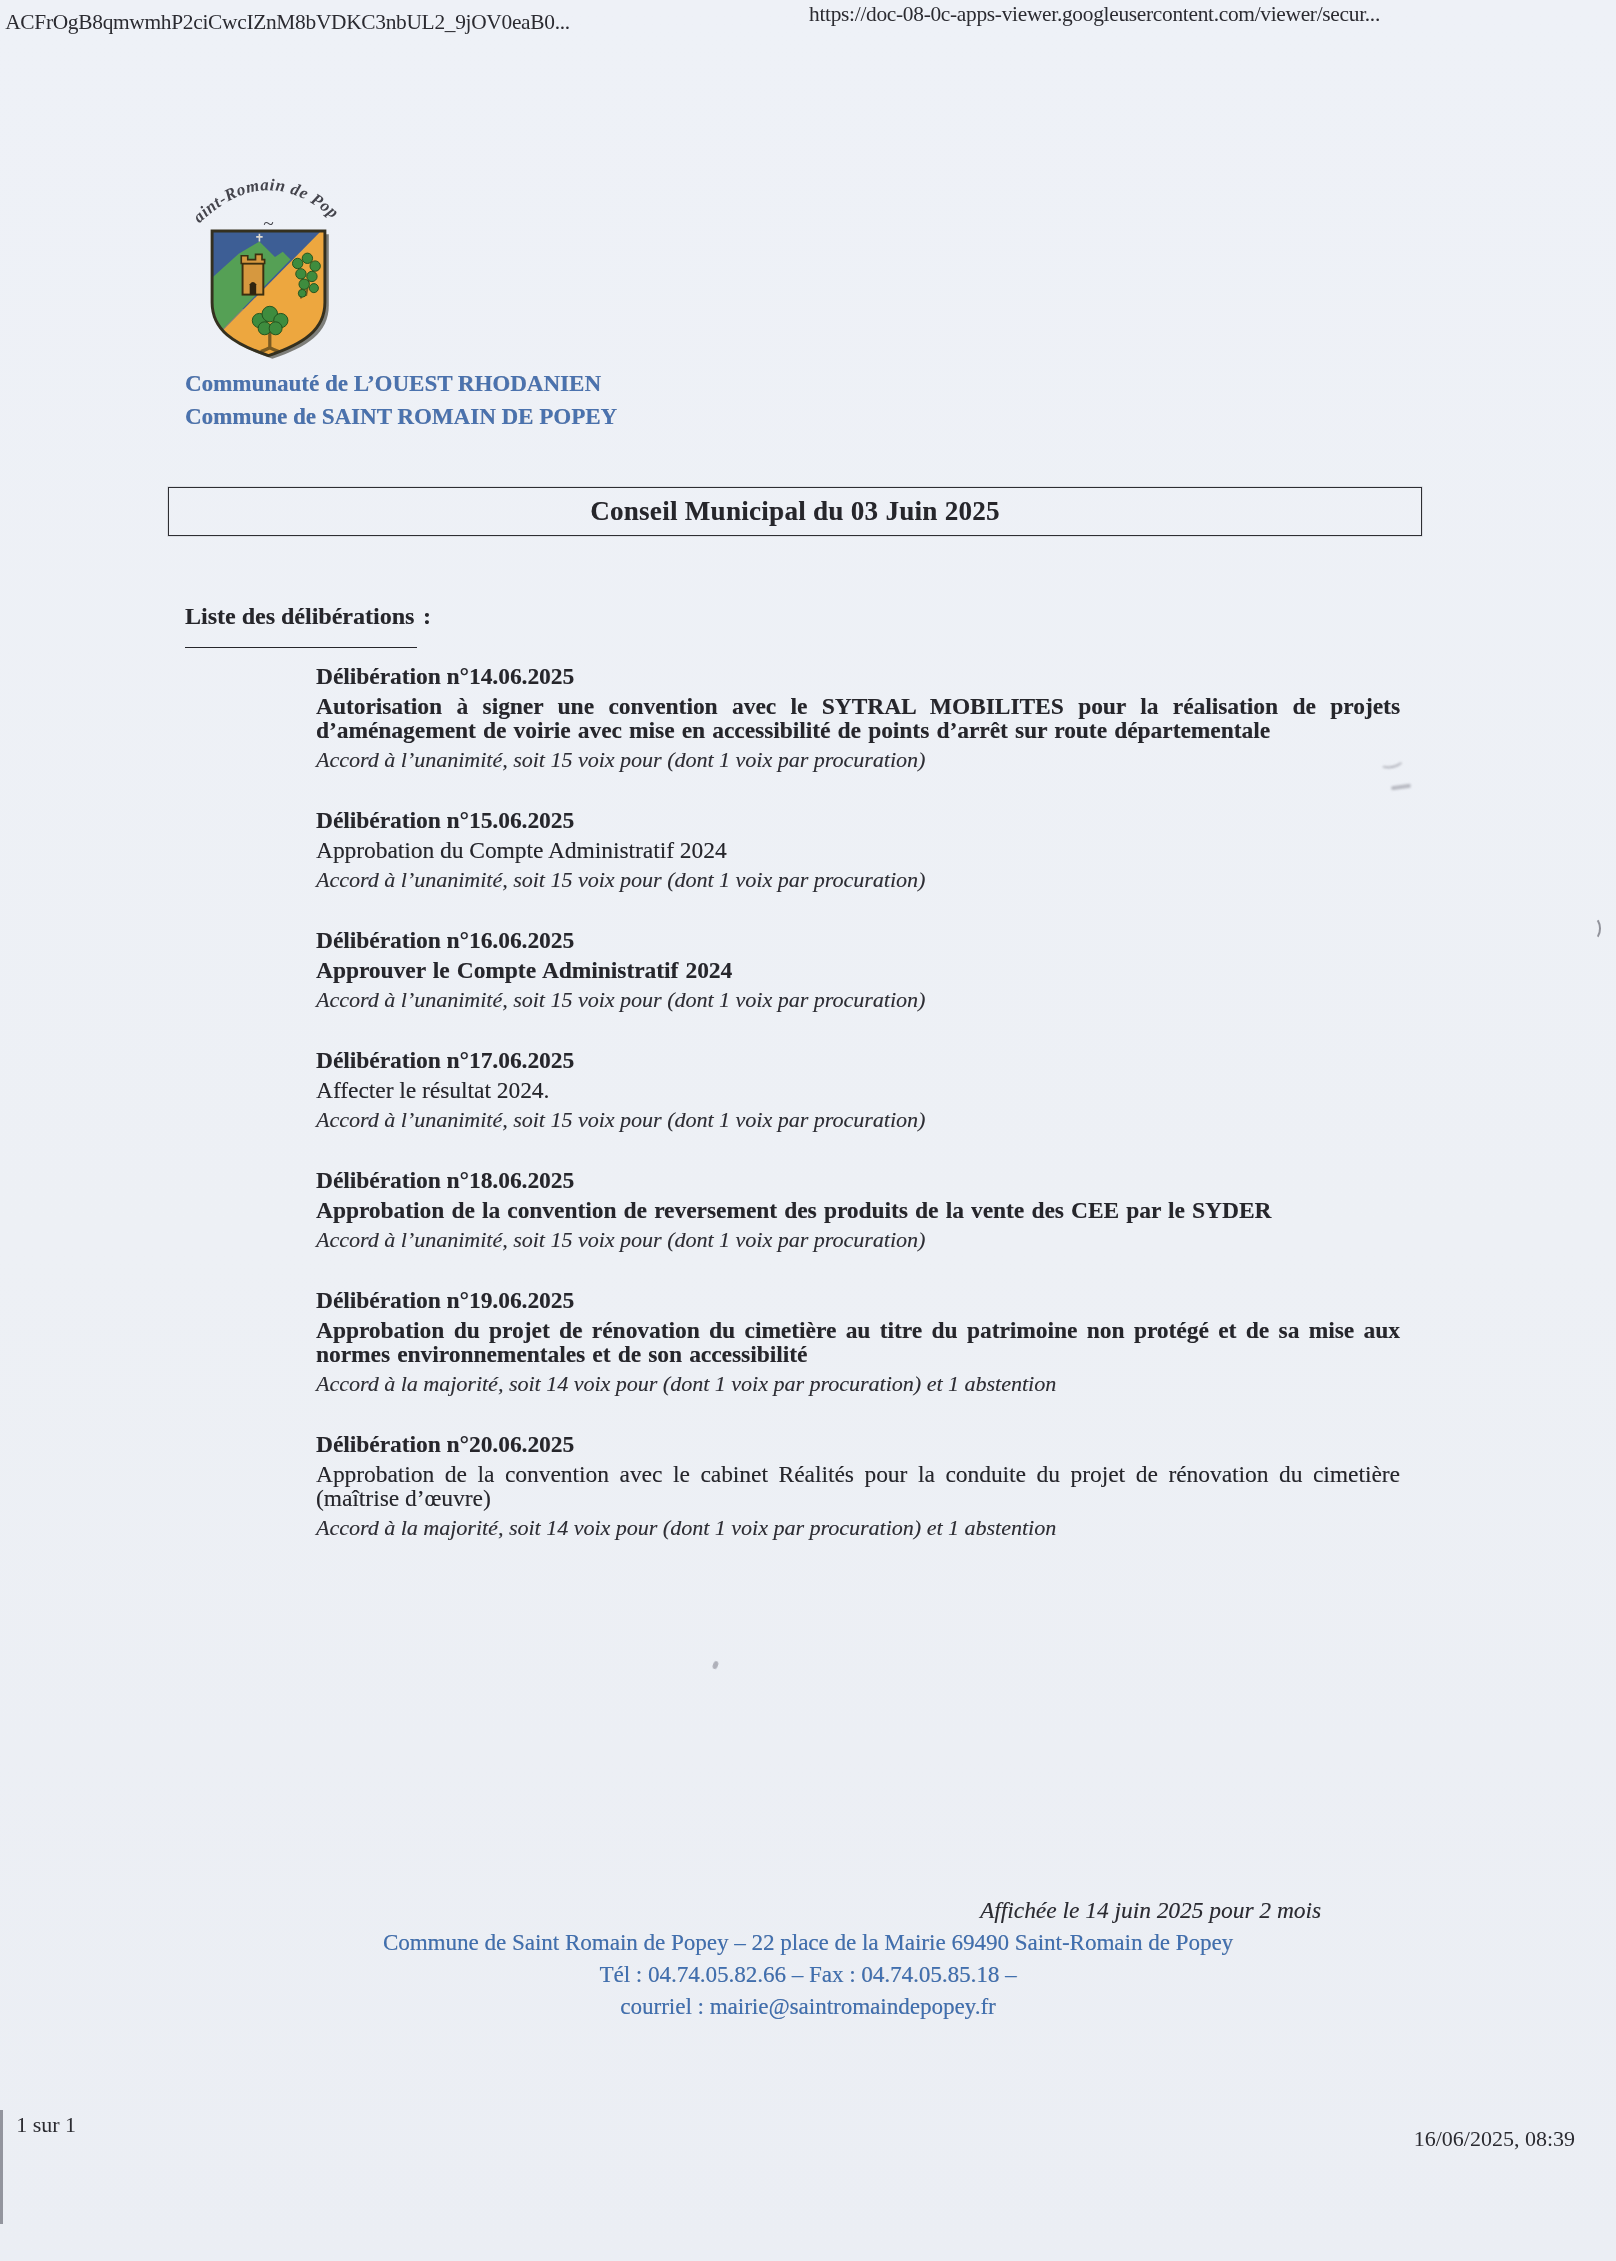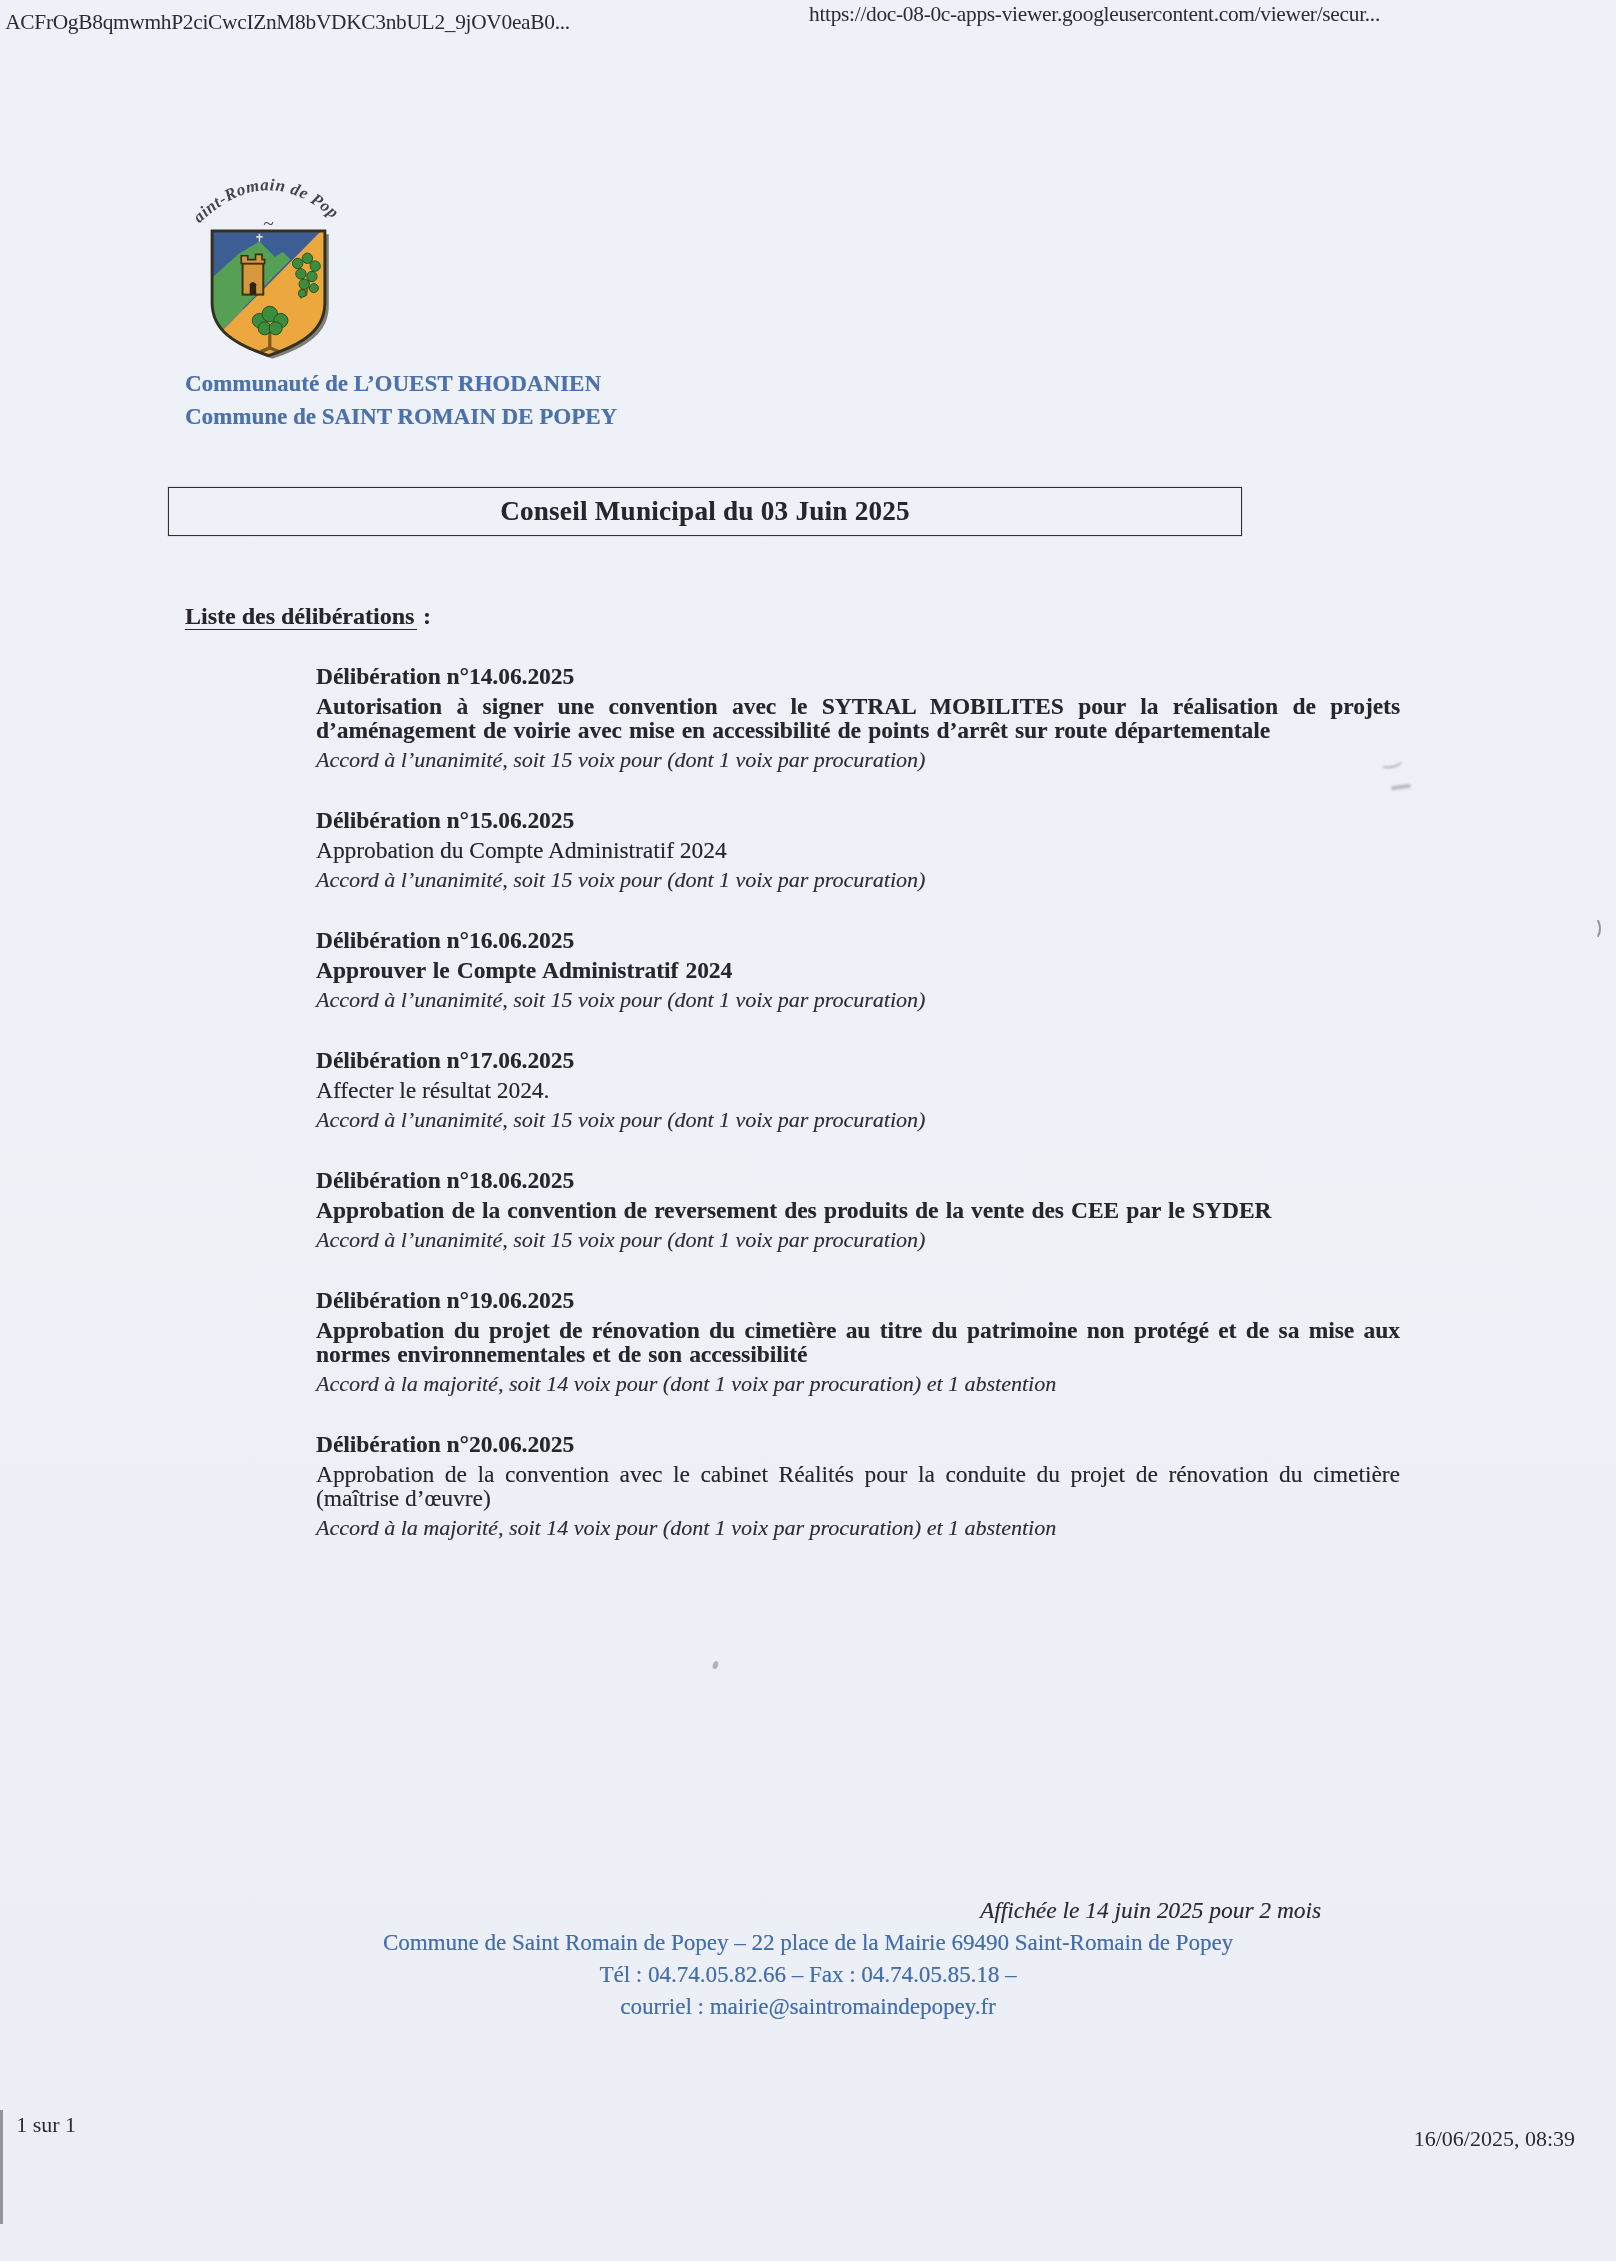--- a/index.html
+++ b/index.html
@@ -22,30 +22,30 @@
   
   .crest { position:absolute; left:192px; top:148px; width:153px; height:218px; }
 
   
   .letterhead { position:absolute; left:185px; top:368px; color:var(--letterhead_blue,#4a72ae); }
   .lh1 { font-size:27px; font-weight:bold; line-height:36px; letter-spacing:0.3px; }
   .lh2 { font-size:23px; font-weight:bold; line-height:32.5px; }
 
   
   .title-box {
-    position:absolute; left:168px; top:487px; width:1074px; height:49px;
+    position:absolute; left:168px; top:487px; width:1254px; height:49px;
     border:1.9px solid #2e2e33;
     display:flex; align-items:center; justify-content:center;
     box-shadow:0 0 0 0.6px rgba(120,120,130,0.25);
   }
   .title-box span { font-size:27px; font-weight:bold; letter-spacing:0.3px; }
 
   
   .list-heading { position:absolute; left:185px; top:603px; font-size:24px; font-weight:bold; }
-  .list-heading .ul { border-bottom:1.9px solid #26262b; padding-bottom:0; padding-right:2.6px; }
+  .list-heading .ul { border-bottom:1.9px solid #26262b; padding-bottom:18px; padding-right:2.6px; }
 
   
   .deliberations { position:absolute; left:316px; top:647px; width:1084px;margin-top:12px; }
   .delib { margin-bottom:26px; }
   .delib-number { font-size:23.4px; font-weight:bold; line-height:35px; }
   .delib-body   { font-size:23.4px; line-height:24px; text-align:justify; }
   .delib-body.bold { font-weight:bold; word-spacing:1.3px; }
   .delib-result { font-size:22px; line-height:35px; font-style:italic; color:#2e2e34; }
 
   

